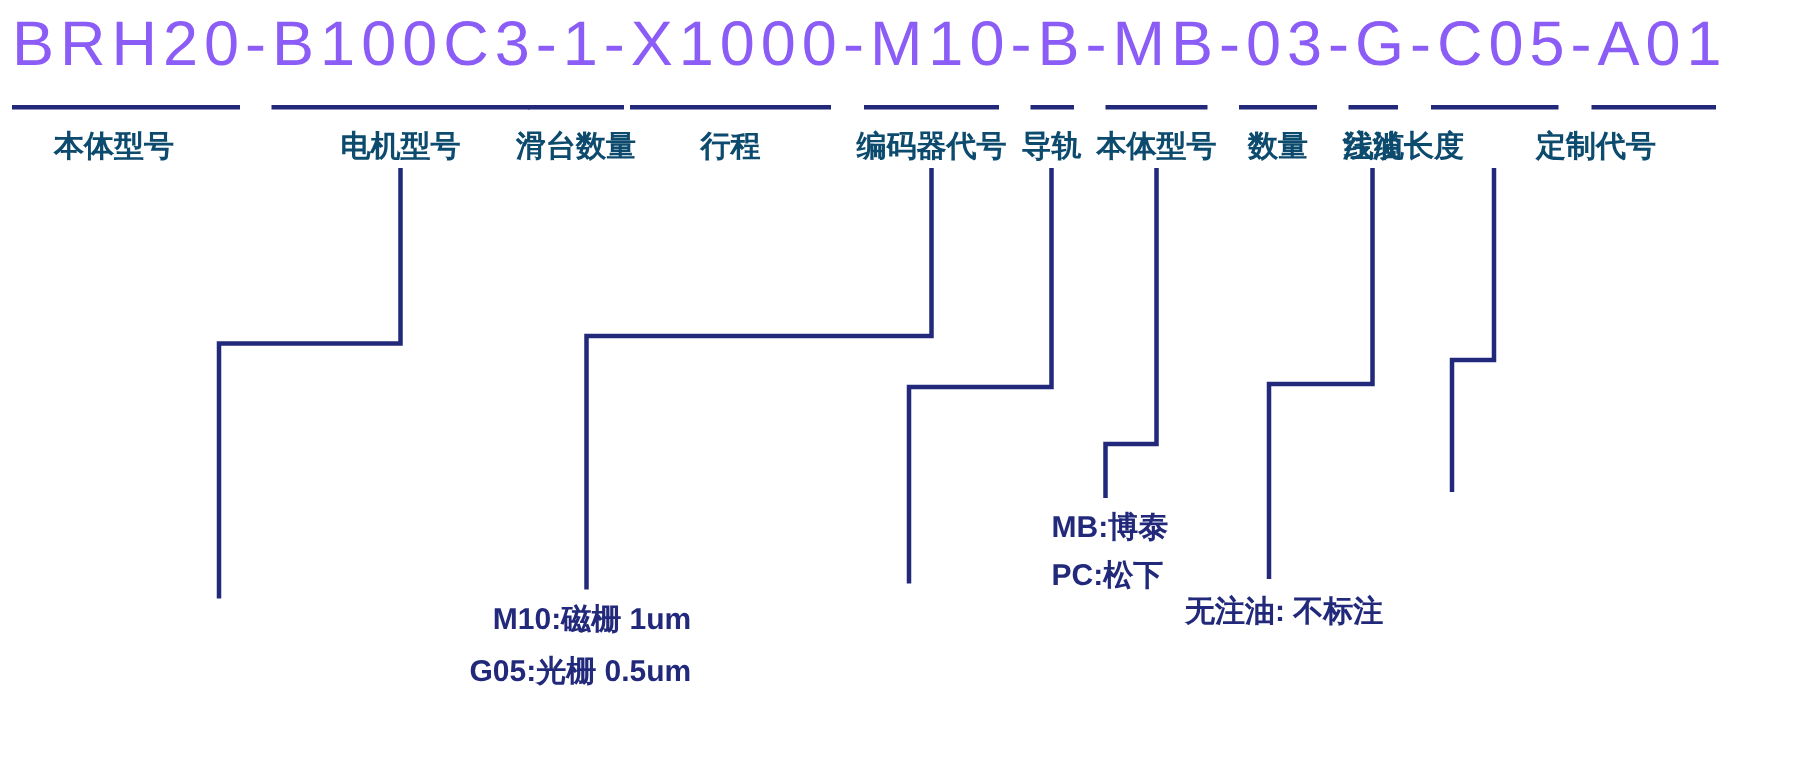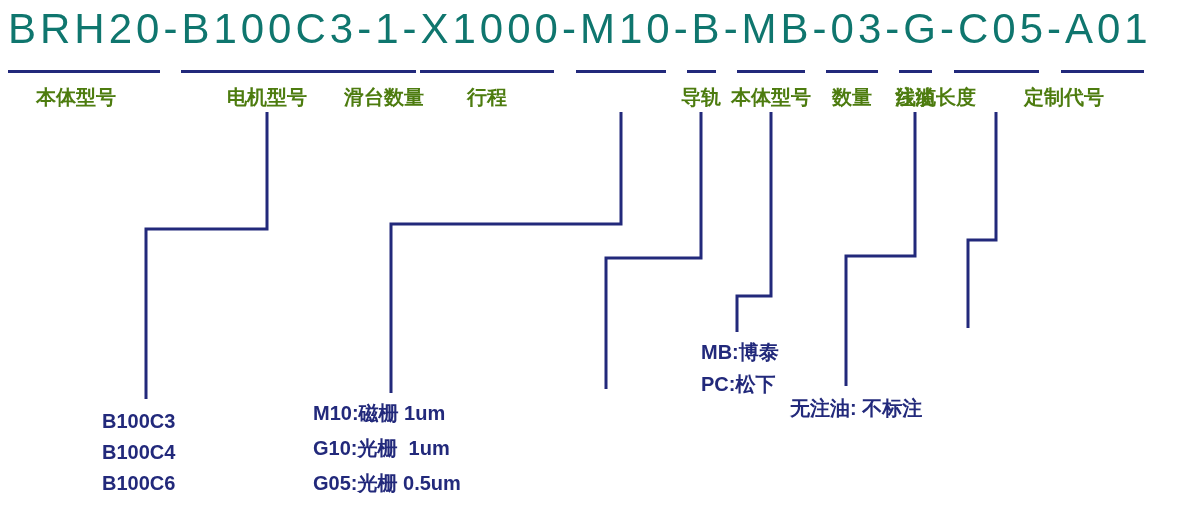--- a/index.html
+++ b/index.html
@@ -12,36 +12,36 @@
     background: #ffffff;
     overflow: hidden;
   }
   .title {
     position: absolute;
     left: 8px;
     top: 5px;
     font-size: 42px;
     font-weight: 400;
     letter-spacing: 4px;
-    color: #0f766e;
+    color: #8b5cf6;
     white-space: nowrap;
   }
   .underline {
     position: absolute;
     top: 70px;
     height: 3px;
     background: #22297b;
   }
   .flabel {
     position: absolute;
     top: 84px;
     transform: translateX(-50%);
     font-size: 20px;
     font-weight: bold;
-    color: #4d7c0f;
+    color: #0c4a6e;
     white-space: pre;
   }
   .lines {
     position: absolute;
     left: 0;
     top: 0;
     width: 1200px;
     height: 507px;
   }
   .lines polyline {
@@ -53,21 +53,21 @@
     position: absolute;
     font-size: 20px;
     font-weight: bold;
     color: #22297b;
   }
   .opt {
     white-space: pre;
     line-height: 33px;
   }
   .opts.lh31 .opt { line-height: 31px; }
-  .opts.lh35 .opt { line-height: 35px; }
+  .opts.lh35 .opt { line-height: 35px; text-align: right; }
   .opts.lh34 .opt { line-height: 34px; }
   .opts.lh32 .opt { line-height: 32px; }
 </style>
 </head>
 <body>
 
 <div class="canvas">
 
   <div class="title">BRH20-B100C3-1-X1000-M10-B-MB-03-G-C05-A01</div>
 
@@ -80,45 +80,40 @@
   <div class="underline" style="left:737px;  width:68px"></div>
   <div class="underline" style="left:826px;  width:52px"></div>
   <div class="underline" style="left:899px;  width:33px"></div>
   <div class="underline" style="left:954px;  width:85px"></div>
   <div class="underline" style="left:1061px; width:83px"></div>
 
   <div class="flabel" style="left:76px">本体型号</div>
   <div class="flabel" style="left:267px">电机型号</div>
   <div class="flabel" style="left:384px">滑台数量</div>
   <div class="flabel" style="left:487px">行程</div>
+  <div class="flabel" style="left:621px">编码器代号</div>
   <div class="flabel" style="left:701px">导轨</div>
   <div class="flabel" style="left:771px">本体型号</div>
   <div class="flabel" style="left:852px">数量</div>
   <div class="flabel" style="left:915px">注油</div>
   <div class="flabel" style="left:936px">线缆长度</div>
   <div class="flabel" style="left:1064px">定制代号</div>
 
   <svg class="lines" width="1200" height="507" viewBox="0 0 1200 507" xmlns="http://www.w3.org/2000/svg">
     <polyline points="267,112 267,229 146,229 146,399"></polyline>
     <polyline points="621,112 621,224 391,224 391,393"></polyline>
     <polyline points="701,112 701,258 606,258 606,389"></polyline>
     <polyline points="771,112 771,296 737,296 737,332"></polyline>
     <polyline points="915,112 915,256 846,256 846,386"></polyline>
     <polyline points="996,112 996,240 968,240 968,328"></polyline>
   </svg>
 
-  <div class="opts lh31" style="left:102px;top:406px">
-    <div class="opt">B100C3</div>
-    <div class="opt">B100C4</div>
-    <div class="opt">B100C6</div>
-  </div>
 
   <div class="opts lh35" style="left:313px;top:396px">
     <div class="opt">M10:磁栅 1um</div>
-    <div class="opt">G10:光栅  1um</div>
     <div class="opt">G05:光栅 0.5um</div>
   </div>
 
 
   <div class="opts lh32" style="left:701px;top:336px">
     <div class="opt">MB:博泰</div>
     <div class="opt">PC:松下</div>
   </div>
 
   <div class="opts" style="left:790px;top:392px">

